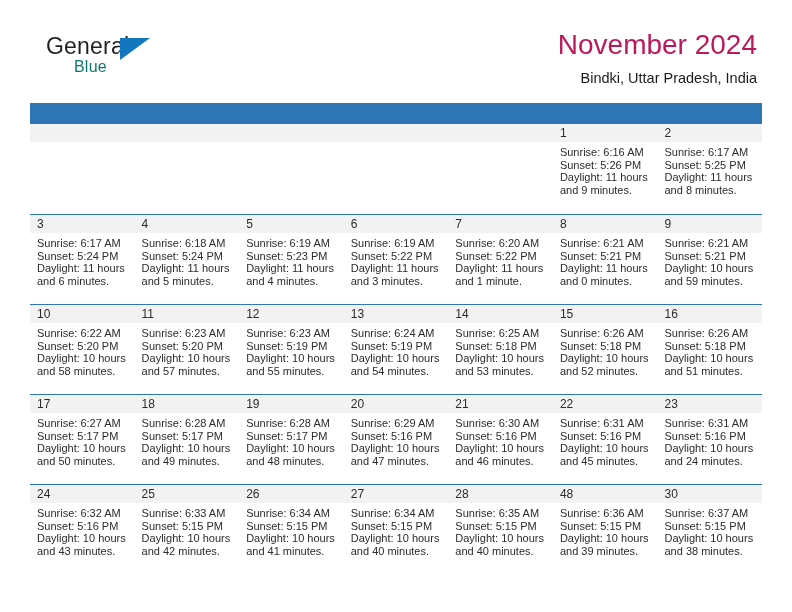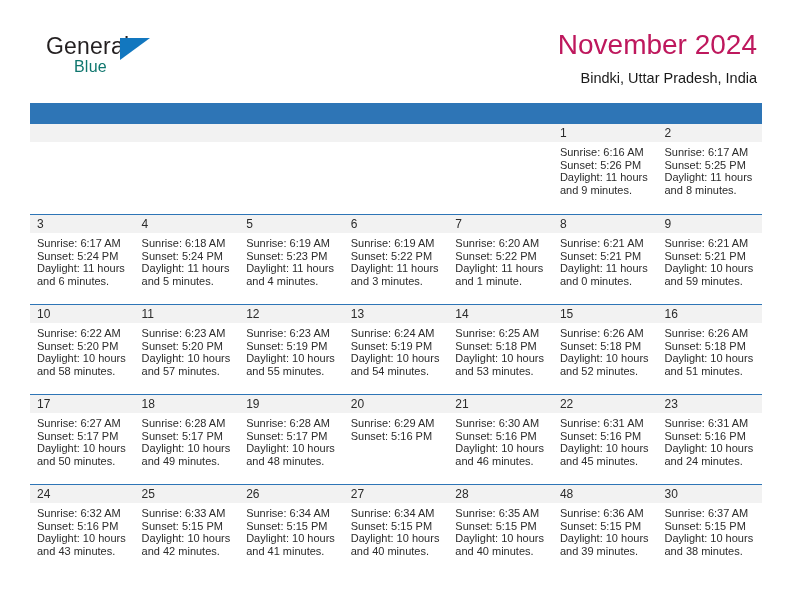--- a/index.html
+++ b/index.html
@@ -347,20 +347,21 @@
               <div>Sunrise: 6:28 AM</div>
               <div>Sunset: 5:17 PM</div>
               <div class="daylight">Daylight: 10 hours and 48 minutes.</div>
             </div>
           </div>
           <div class="cell">
             <span class="daynum">20</span>
             <div class="info">
               <div>Sunrise: 6:29 AM</div>
               <div>Sunset: 5:16 PM</div>
+              <div class="daylight">Daylight: 10 hours and 47 minutes.</div>
             </div>
           </div>
           <div class="cell">
             <span class="daynum">21</span>
             <div class="info">
               <div>Sunrise: 6:30 AM</div>
               <div>Sunset: 5:16 PM</div>
               <div class="daylight">Daylight: 10 hours and 46 minutes.</div>
             </div>
           </div>

